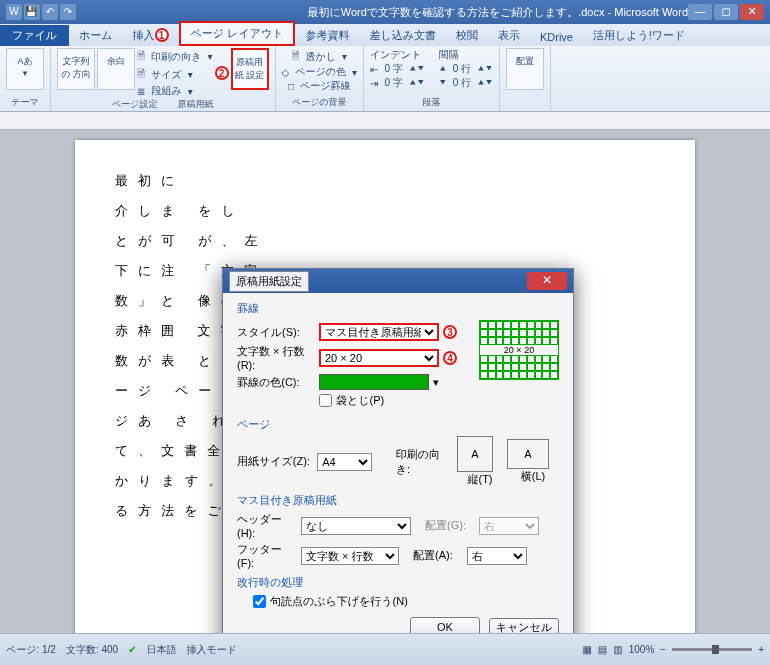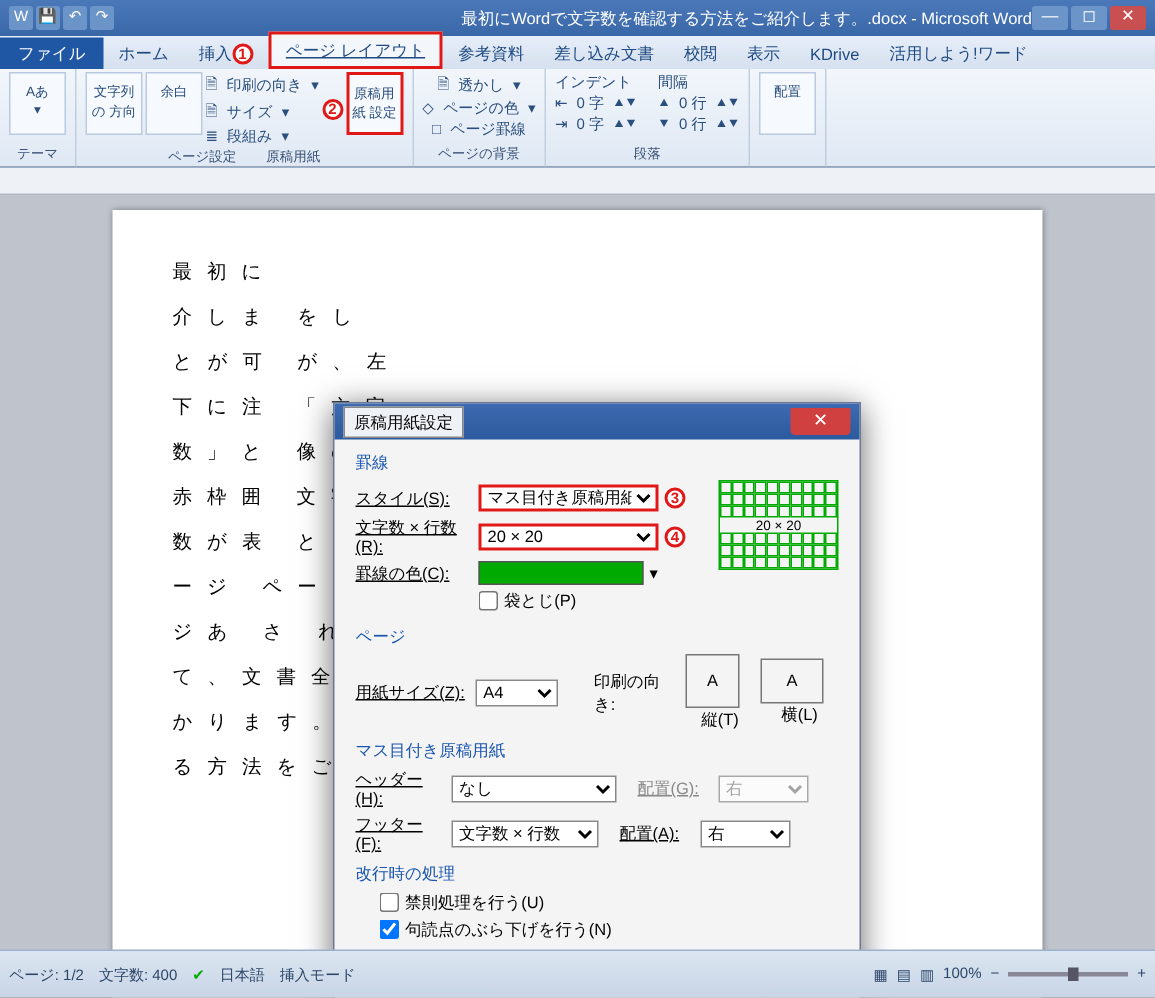--- a/index.html
+++ b/index.html
@@ -7,40 +7,40 @@
   .titlebar { background: linear-gradient(#4a78b8,#3a67a7); height:24px; color:#fff; display:flex; align-items:center; padding:0 6px; }
   .titlebar .qat { display:flex; gap:2px; }
   .titlebar .qat span { width:16px; height:16px; background:#6b95c9; border-radius:2px; font-size:10px; text-align:center; line-height:16px;}
   .titlebar .title { flex:1; text-align:right; font-size:11px; }
   .winbtns { display:flex; gap:2px;}
   .winbtns span { width:24px; height:16px; background:#6b95c9; text-align:center; line-height:14px; font-size:11px; border-radius:2px;}
   .winbtns .close { background:#c85050;}
   .ribbon-tabs { background: linear-gradient(#e6eef8,#d5e0ef); height:22px; display:flex; align-items:flex-end; padding-left:0; }
   .file-tab { background:#1f57a5; color:#fff; padding:3px 12px; font-size:11px; }
   .rtab { padding:3px 10px; font-size:11px; color:#1f4b82; cursor:pointer;margin-top:48px;}
-  .rtab.active { border:2px solid #e01818; background:#f3f6fb;text-decoration:underline;}
+  .rtab.active { border:2px solid #e01818; background:#f3f6fb;}
   .annot { display:inline-block; width:14px; height:14px; border:2px solid #e01818; border-radius:50%; color:#e01818; font-size:10px; text-align:center; line-height:12px; font-weight:bold; background:#fff;}
   .ribbon { background: linear-gradient(#f2f6fb,#dfe8f4); height:66px; border-bottom:1px solid #9cb1cc; display:flex; }
   .group { border-right:1px solid #c0cfe0; padding:2px 6px; display:flex; flex-direction:column; align-items:center; font-size:10px; color:#3a5377;}
   .group-label { font-size:9px; text-align:center; margin-top:auto;}
   .bigbtn { width:38px; height:42px; border:1px solid #b9cae0; background:#f6f9fd; text-align:center; font-size:9px; padding-top:6px; color:#2a4e7d;}
   .bigbtn.hl { border:2px solid #e01818;}
   .smallrow { display:flex; gap:6px; font-size:10px; align-items:center; color:#2a4e7d; white-space:nowrap;}
   .ruler { height:18px; background:#eef2f7; border-bottom:1px solid #b0b8c4; position:relative; color:#666; font-size:8px;}
   .doc-area { position:relative; background:#bfc4cc; height:535px; overflow:hidden;}
   .page { position:absolute; left:75px; top:10px; width:620px; height:800px; background:#fff; box-shadow:0 0 4px rgba(0,0,0,.4); padding:26px 40px; }
   .page p { font-size:13px; letter-spacing:10px; line-height:30px; color:#000;}
   .dialog { position:absolute; left:222px; top:138px; width:352px; background:#f4f4f4; border:1px solid #6a7896; box-shadow:0 4px 20px rgba(0,0,0,.6); font-size:11px;}
   .dlg-title { background: linear-gradient(#3d6ab0,#2c5a9e); color:#222; height:24px; display:flex; align-items:center; padding:0 6px; justify-content:space-between;}
   .dlg-title span:first-child { color:#000; background:#eef2f7; padding:2px 6px; border:1px solid #888;}
   .dlg-body { padding:8px 14px 14px 14px; }
   .fieldset { margin-bottom:6px;}
   .fsl { color:#1a56b0; font-size:11px; margin-bottom:4px;}
   .row { display:flex; align-items:center; margin:3px 0; gap:4px;}
-  .row label { width:78px;text-decoration:underline; }
+  .row label { width:78px; }
   select,input[type=text]{ font-size:11px; height:18px;}
   select { border:1px solid #888; background:#fff;}
   .sel-hl { border:2px solid #e01818 !important; }
   .grid-prev { width:80px; height:60px; border:1px solid #0a0; margin-left:auto;}
   .grid-prev .gi { display:grid; grid-template-columns:repeat(10,1fr); grid-template-rows:repeat(3,1fr); height:24px; gap:0;}
   .grid-prev .gi div{ border:1px solid #0a0;}
   .grid-prev .lbl{ text-align:center; font-size:9px;}
   .orient { width:36px; height:36px; border:1px solid #777; display:inline-flex; align-items:center; justify-content:center; margin-right:10px;}
   .dlg-btns { text-align:right; margin-top:8px;}
   .dlg-btns button { width:70px; height:20px; margin-left:6px; font-size:11px; border:1px solid #707a8c; background:linear-gradient(#fdfdfd,#e6e9ef); border-radius:3px;}
@@ -278,24 +278,20 @@
         <div class="row">
           <label style="width:60px">フッター(F):</label>
           <select style="width:98px"><option>文字数 × 行数</option></select>
           <label style="width:50px;margin-left:10px">配置(A):</label>
           <select style="width:60px"><option>右</option></select>
         </div>
       </div>
       <div class="fieldset">
         <div class="fsl">改行時の処理</div>
         <div class="row" style="padding-left:16px;">
-          <input type="checkbox" style="">
-          <span>禁則処理を行う(U)</span>
-        </div>
-        <div class="row" style="padding-left:16px;">
           <input type="checkbox" checked="" style="">
           <span>句読点のぶら下げを行う(N)</span>
         </div>
       </div>
       <div class="dlg-btns">
         <button>OK</button>
         <button>キャンセル</button>
       </div>
     </div>
   </div>

